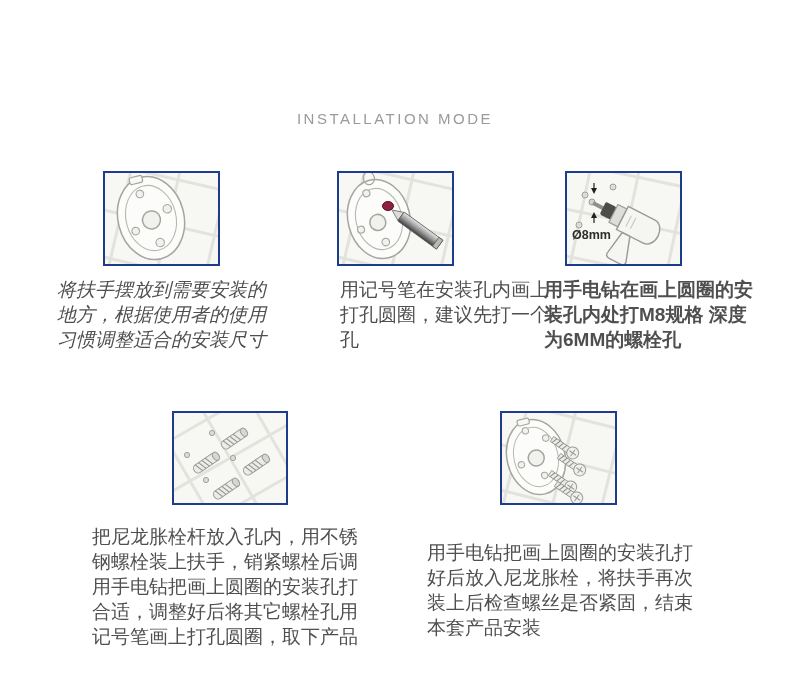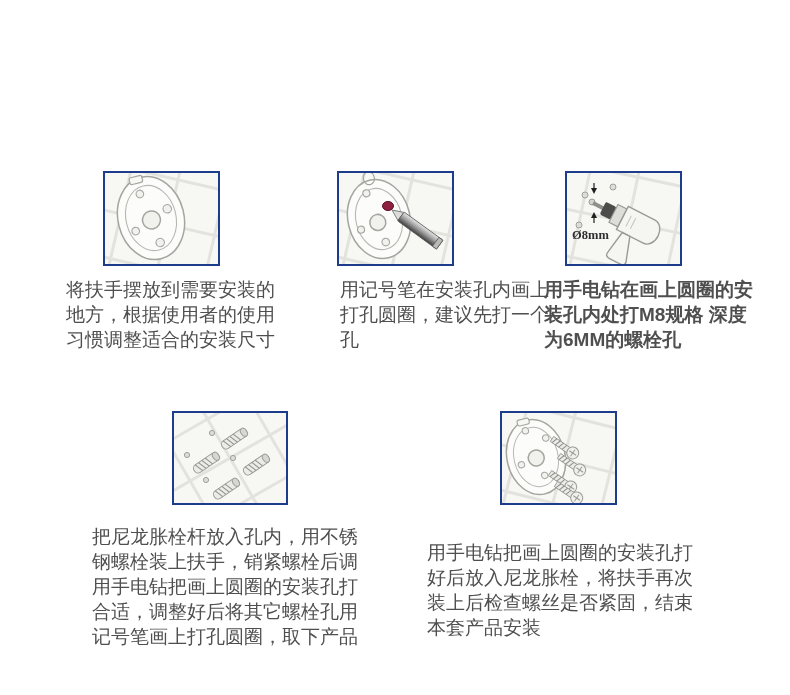--- a/index.html
+++ b/index.html
@@ -9,44 +9,45 @@
   }
   .title{
     position:absolute;top:36px;left:0;width:100%;margin:0;
     text-align:center;font-size:57px;font-weight:bold;color:#1b69ee;letter-spacing:1px;
   }
   .subtitle{
     position:absolute;top:110px;left:0;width:100%;
     text-align:center;font-size:15px;color:#9a9a9a;letter-spacing:2.5px;
   }
   .img-box{
-    position:absolute;box-sizing:border-box;border:2px solid #1e3c8c;background:#d946ef;font-family:Liberation Serif, serif;
+    position:absolute;box-sizing:border-box;border:2px solid #1e3c8c;background:#d946ef;
   }
   .img-box svg{display:block;width:100%;height:100%;}
   #img1{left:103px;top:171px;width:117px;height:95px;}
   #img2{left:337px;top:171px;width:117px;height:95px;}
   #img3{left:565px;top:171px;width:117px;height:95px;}
   #img4{left:172px;top:411px;width:116px;height:94px;}
   #img5{left:500px;top:411px;width:117px;height:94px;}
   .step-text{
     position:absolute;margin:0;font-size:19px;line-height:25px;color:#4f4f4f;
     white-space:pre-line;letter-spacing:0;
   }
-  #text1{left:66px;top:277px;width:222px;}
+  #text1{left:57px;top:277px;width:222px;font-style:italic;}
   #text2{left:308px;top:277px;width:222px;margin-left:32px;}
   #text3{left:544px;top:277px;width:226px;font-weight:bold;}
   #text4{left:92px;top:524px;width:292px;}
   #text5{left:427px;top:524px;width:292px;margin-top:16px;}
   .tiles line{stroke:#e3e3de;stroke-width:3;}
 </style>
 </head>
 <body>
 
 <div class="page">
 
+  <div class="subtitle">INSTALLATION MODE</div>
 
   <div class="img-box" id="img1">
     <svg viewBox="0 0 113 91">
       <rect x="0" y="0" width="113" height="91" fill="#f7f7f4"></rect>
       <g class="tiles" transform="rotate(13 56 45)">
         <line x1="-25" y1="4" x2="145" y2="4"></line>
           <line x1="-25" y1="50" x2="145" y2="50"></line>
           <line x1="-25" y1="96" x2="145" y2="96"></line>
         <line x1="16" y1="-30" x2="16" y2="125"></line>
           <line x1="64" y1="-30" x2="64" y2="125"></line>

